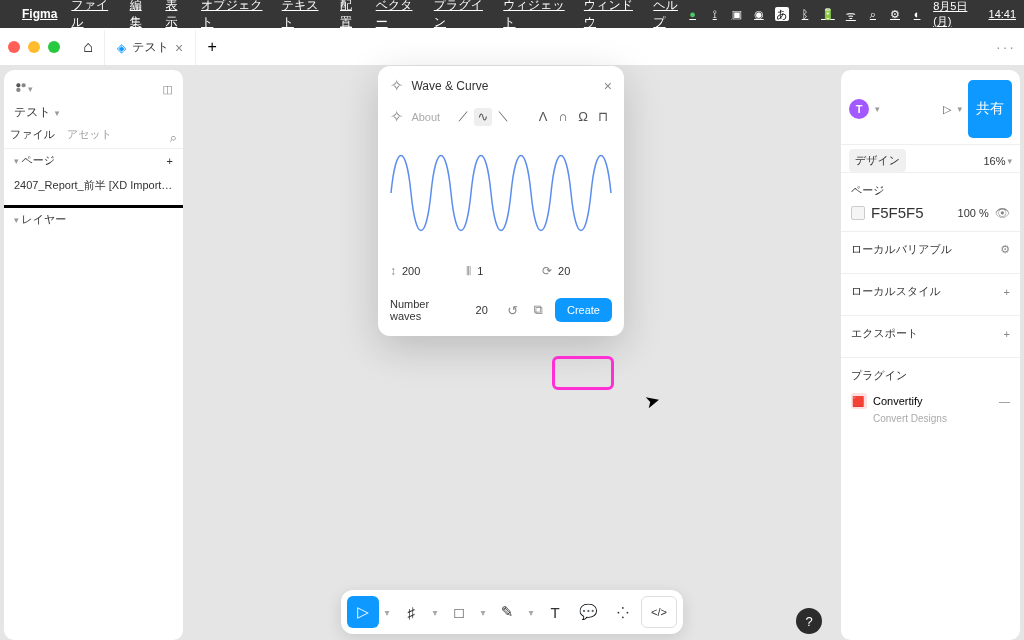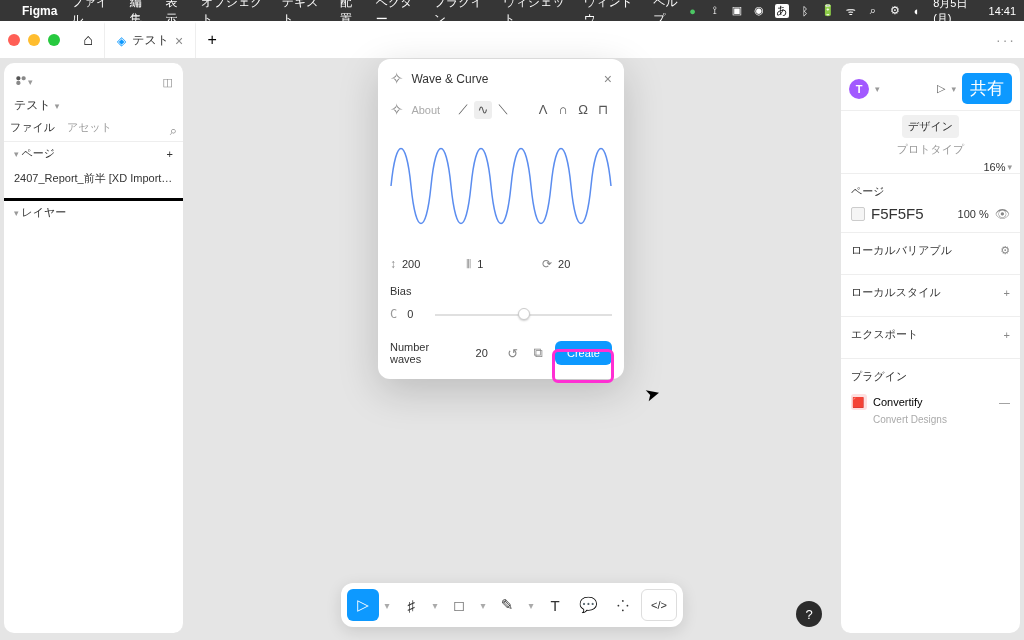--- a/index.html
+++ b/index.html
@@ -1,17 +1,17 @@
 <!DOCTYPE html>
 <html><head>
 <meta charset="utf-8">
 <style>
 * { box-sizing: border-box; margin: 0; padding: 0; font-family: -apple-system, BlinkMacSystemFont, "Segoe UI", sans-serif; }
 html, body { width: 1024px; height: 640px; overflow: hidden; background: #e5e5e5; }
-.menubar { height: 21px; background: #363636; display: flex; align-items: center; color: #fff; font-size: 12px; padding: 0 8px; justify-content: flex-end; }
+.menubar { height: 28px; background: #363636; display: flex; align-items: center; color: #fff; font-size: 12px; padding: 0 8px; justify-content: flex-end; text-decoration: underline; }
 .menubar-left { display: flex; gap: 14px; align-items: center; }
 .menubar-right { display: flex; gap: 10px; align-items: center; font-size: 11px; }
 .mb-icon { width: 14px; height: 14px; display: inline-flex; align-items: center; justify-content: center; }
 .apple-icon { font-size: 14px; }
 .topbar { height: 38px; background: #fff; display: flex; align-items: center; padding: 0 8px; border-bottom: 1px solid #e5e5e5; position: relative; }
 .traffic { display: flex; gap: 8px; margin-right: 12px; }
 .dot { width: 12px; height: 12px; border-radius: 50%; }
 .red { background: #ff5f56; } .yellow { background: #ffbd2e; } .green { background: #27c93f; }
 .home-btn { width: 32px; height: 32px; display: flex; align-items: center; justify-content: center; border-radius: 4px; }
 .tab { display: flex; align-items: center; height: 36px; padding: 0 12px; border-top: 2px solid transparent; gap: 6px; font-size: 12px; color: #333; border-right: 1px solid #eee; border-left: 1px solid #eee; }
@@ -29,22 +29,22 @@
 .sidebar-tabs .t.active { color: #333; font-weight: 500; }
 .sidebar-tabs .search { margin-left:auto; color:#888; font-size:13px;}
 .section-row { display: flex; align-items: center; padding: 4px 10px; justify-content: space-between; color: #333; }
 .page-item { padding: 6px 10px; font-size: 11px; background: #eff0f1; }
 .frame-item { padding: 6px 10px; font-size: 11px; white-space: nowrap; overflow: hidden; text-overflow: ellipsis; color: #333; }
 .layer-sec { border-top: 3px solid #000000; margin-top: 6px; }
 .canvas { flex: 1; position: relative; }
 .rightbar { width: 180px; background: #fff; border-left: 1px solid #e5e5e5; display: flex; flex-direction: column; font-size: 11px; margin:4px; border-radius:10px; padding:4px 0;}
 .right-head { display: flex; align-items: center; padding: 6px 8px; gap: 6px; border-bottom: 1px solid #eee; }
 .avatar { width: 20px; height: 20px; border-radius: 50%; background: #a259ff; color: #fff; display: flex; align-items: center; justify-content: center; font-size: 11px; font-weight: 600; }
-.share-btn { background: #0d99ff; color: #fff; border: none; border-radius: 5px; padding: 4px 8px; font-size: 17px; margin-left: auto; }
-.right-tabs { display: flex; padding: 4px 8px 0; gap: 0; align-items: center; border-bottom: 1px solid #eee; flex-direction: column;}
+.share-btn { background: #0d99ff; color: #fff; border: none; border-radius: 5px; padding: 20px 8px; font-size: 14px; margin-left: auto; }
+.right-tabs { display: flex; padding: 4px 8px 0; gap: 0; align-items: center; border-bottom: 1px solid #eee;}
 .right-tabs .rt { padding: 4px 6px; font-size: 11px; color: #999; border-radius:4px;}
 .right-tabs .rt.active { color: #333; font-weight: 500; background:#f0f0f0;}
 .right-tabs .zoom { margin-left: auto; font-size: 11px; color: #333; display:flex; align-items:center; gap:2px;}
 .r-sec { padding: 10px 10px; border-bottom: 1px solid #eee; }
 .r-sec-title { font-size: 11px; color: #333; font-weight:500; margin-bottom: 6px; display: flex; justify-content: space-between; align-items:center;}
 .color-row { display: flex; align-items: center; gap: 6px; }
 .swatch { width: 14px; height: 14px; border: 1px solid #ccc; background: #f5f5f5; border-radius: 2px; }
 .color-row .val { flex: 1; font-size: 15px; color: #333; }
 .color-row .pct { font-size: 11px; color: #333; }
 .color-row .eye { color: #888; font-size: 12px; }
@@ -219,30 +219,20 @@
           </div>
         <div class="param">
             <span class="picon">⦀</span>
             <span>1</span>
           </div>
         <div class="param">
             <span class="picon">⟳</span>
             <span>20</span>
           </div>
       </div>
-      <div class="bias-sec">
-        <div class="label">Bias</div>
-        <div class="bias-row">
-          <span class="c">C</span>
-          <span class="zero">0</span>
-          <div class="slider">
-              <div class="thumb"></div>
-            </div>
-        </div>
-      </div>
       <div class="panel-footer">
         <span class="label">Number waves</span>
         <span class="val">20</span>
         <span class="spacer"></span>
         <span class="ic">↺</span>
         <span class="ic">⧉</span>
         <div style="position:relative;">
           <button class="create-btn">Create</button>
         </div>
       </div>
@@ -271,21 +261,20 @@
     <div class="right-head">
       <div class="avatar">T</div>
       <span class="chev">▾</span>
       <span style="flex:1"></span>
       <span style="color:#555;">▷</span>
       <span class="chev">▾</span>
       <button class="share-btn">共有</button>
     </div>
     <div class="right-tabs">
       <div class="rt active">デザイン</div>
-      <div class="rt">プロトタイプ</div>
       <div class="zoom">
           <span>16%</span>
           <span class="chev">▾</span>
         </div>
     </div>
     <div class="r-sec">
       <div class="r-sec-title">
           <span>ページ</span>
         </div>
       <div class="color-row">

